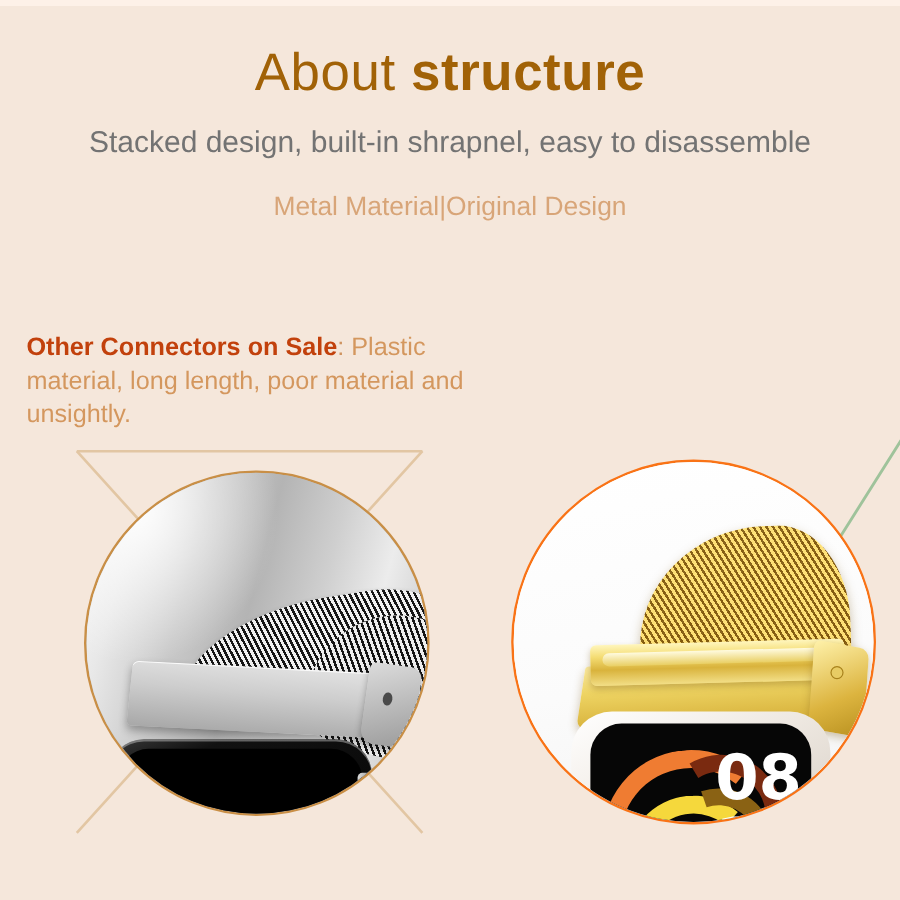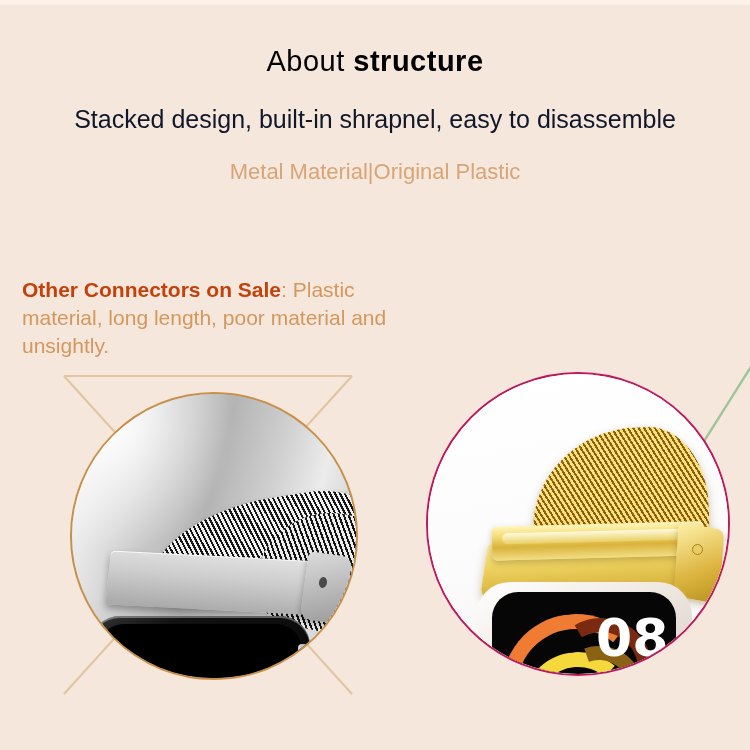--- a/index.html
+++ b/index.html
@@ -35,35 +35,35 @@
 
   
   .header {
     position: absolute;
     top: 34px;
     left: 0;
     width: 750px;
     text-align: center;
   }
   .title {
-    font-size: 29px;
+    font-size: 44px;
     line-height: 54px;
-    color: #000000;
+    color: #a16207;
     letter-spacing: 0.5px;
     white-space: nowrap;
   }
   .title .t-light { font-weight: 400; }
   .title .t-bold  { font-weight: 700; }
 
   .subtitle {
     margin-top: 14px;
     font-size: 25px;
     line-height: 34px;
     font-weight: 400;
-    color: #0f172a;
+    color: #737373;
     white-space: nowrap;
   }
   .subtitle2 {
     margin-top: 21px;
     font-size: 22px;
     line-height: 30px;
     font-weight: 400;
     color: #d8a578;
     white-space: nowrap;
   }
@@ -113,24 +113,24 @@
   .circle-left {
     left: 70px;
     top: 32px;
     width: 284px;
     height: 284px;
     border: 2px solid #c98f46;
     background: #b9b9b9;
   }
   .circle-right {
     left: 44px;
-    top: 12px;
+    top: 23px;
     width: 300px;
     height: 300px;
-    border: 2px solid #be185d;
+    border: 2px solid #f97316;
     background: #fbfbfb;
   }
 
   .photo { position: absolute; inset: 0; }
 
   
   .silver-bg {
     position: absolute; inset: 0;
     background:
       linear-gradient(105deg,
@@ -320,21 +320,21 @@
 
 <div id="page">
 
   <div class="top-strip"></div>
 
   <div class="header">
     <div class="title">
       <span class="t-light">About </span><span class="t-bold">structure</span>
     </div>
     <div class="subtitle">Stacked design, built-in shrapnel, easy to disassemble</div>
-    <div class="subtitle2">Metal Material|Original Plastic</div>
+    <div class="subtitle2">Metal Material|Original Design</div>
   </div>
 
   <div class="col col-left">
     <div class="col-text">
       <span class="col-heading">Other Connectors on Sale</span><span class="col-colon">:</span>
       <span>Plastic material, long length, poor material and unsightly.</span>
     </div>
   </div>
 
 

